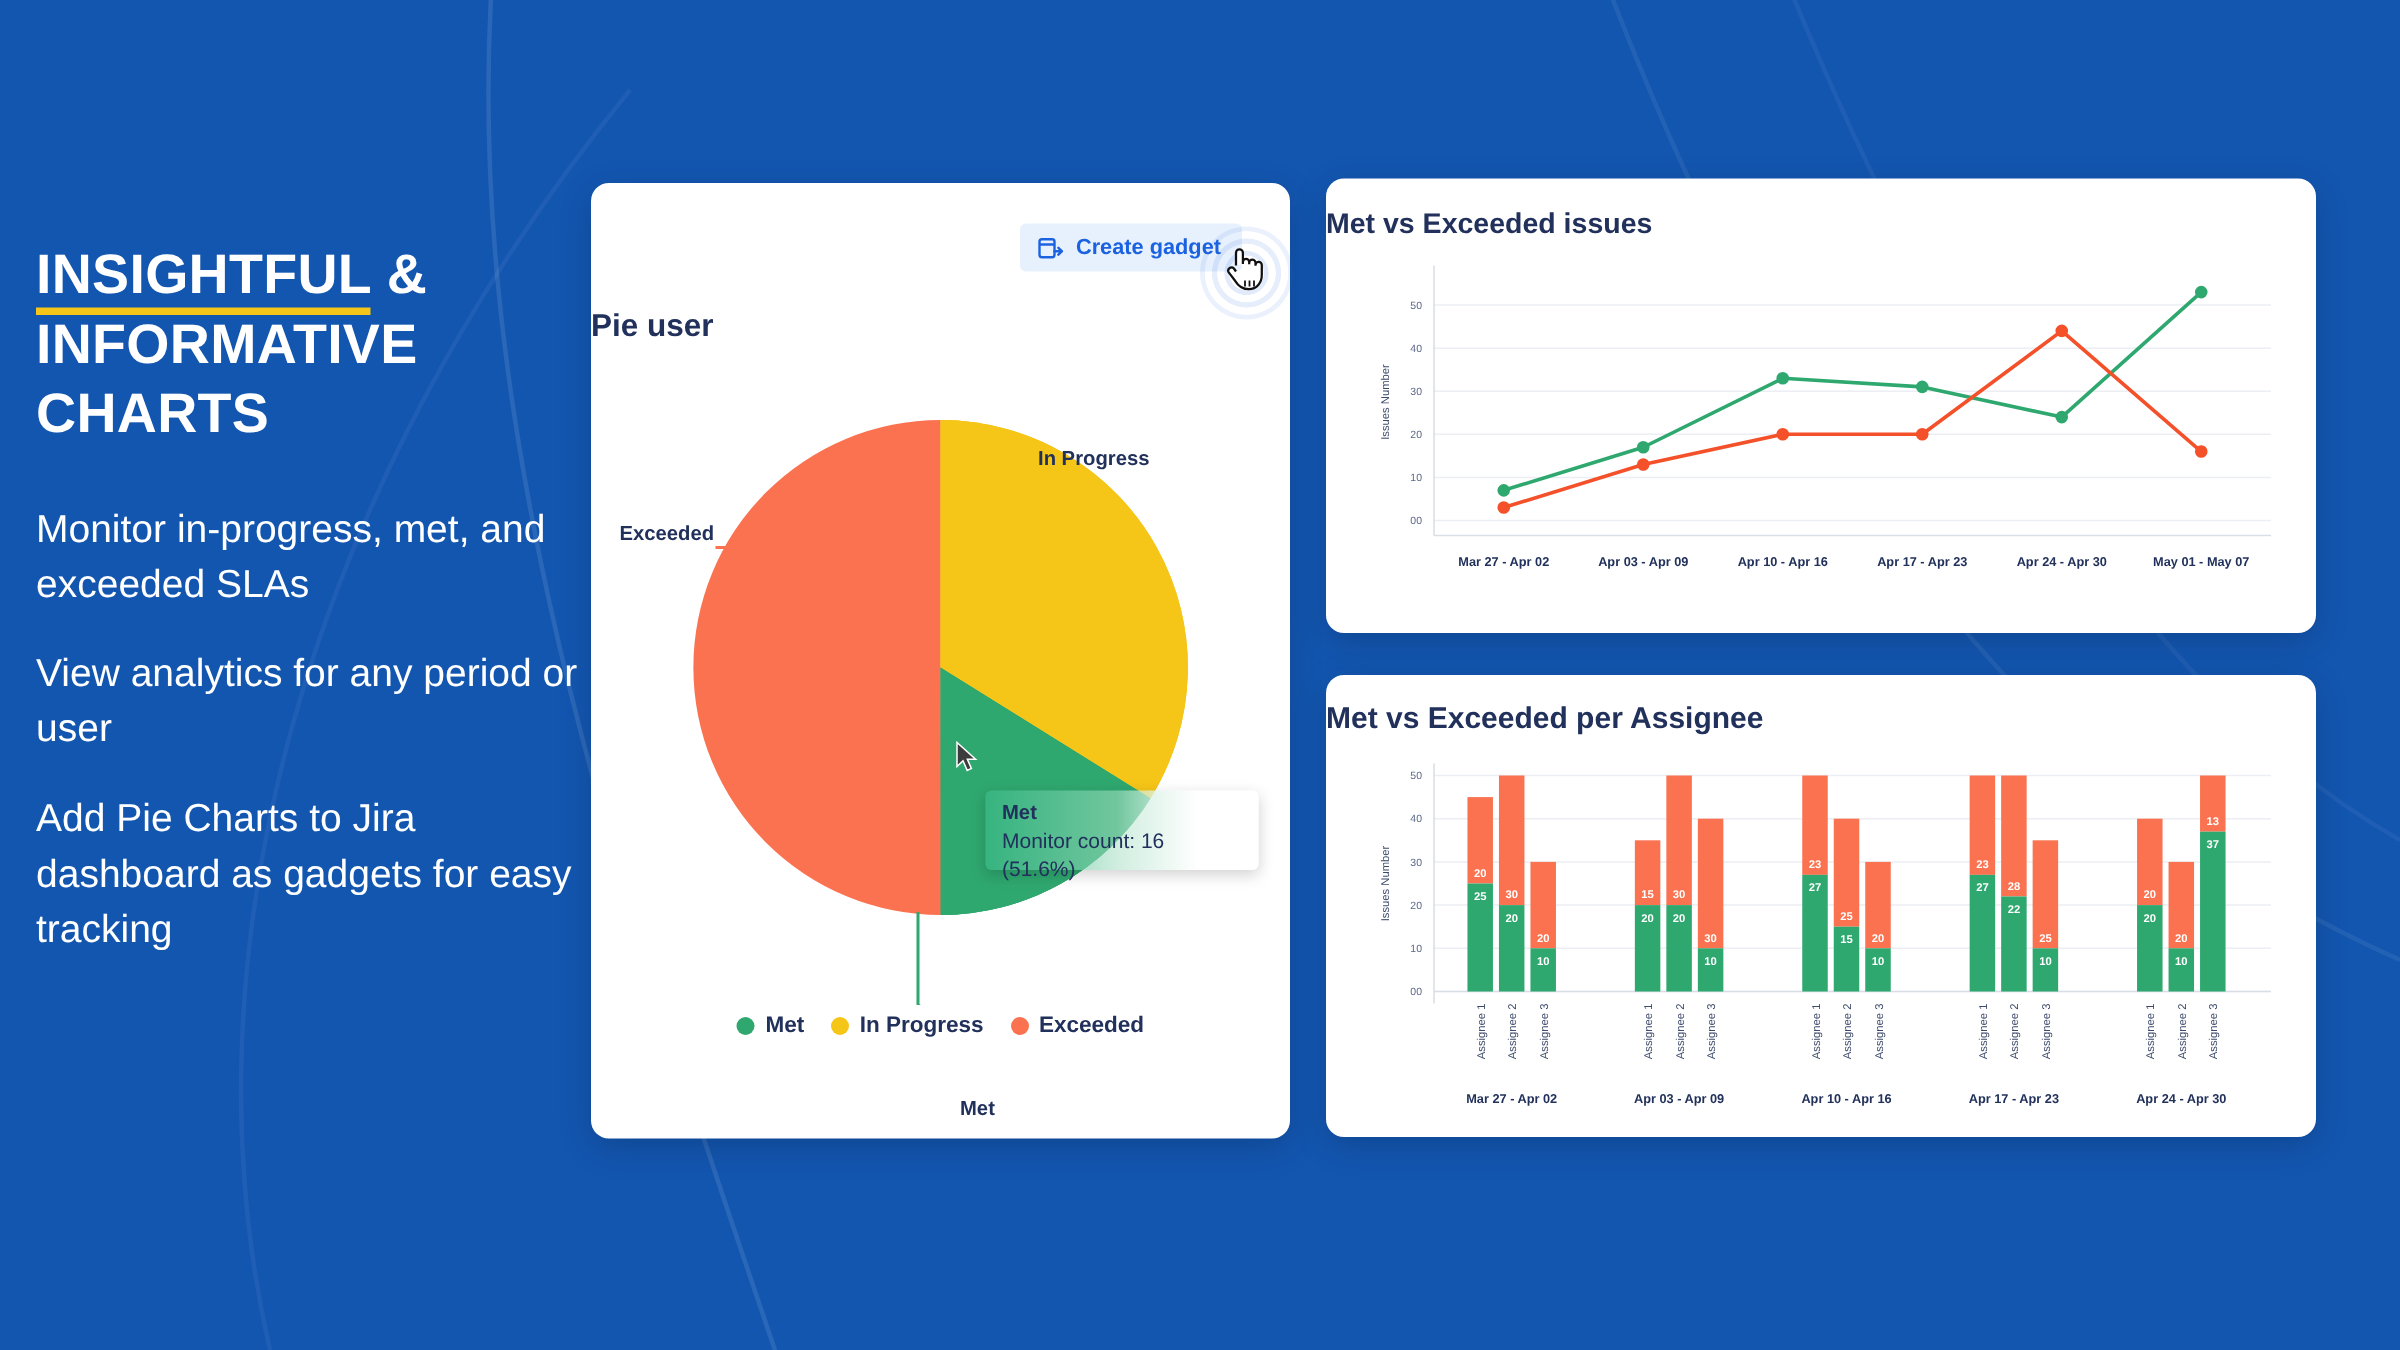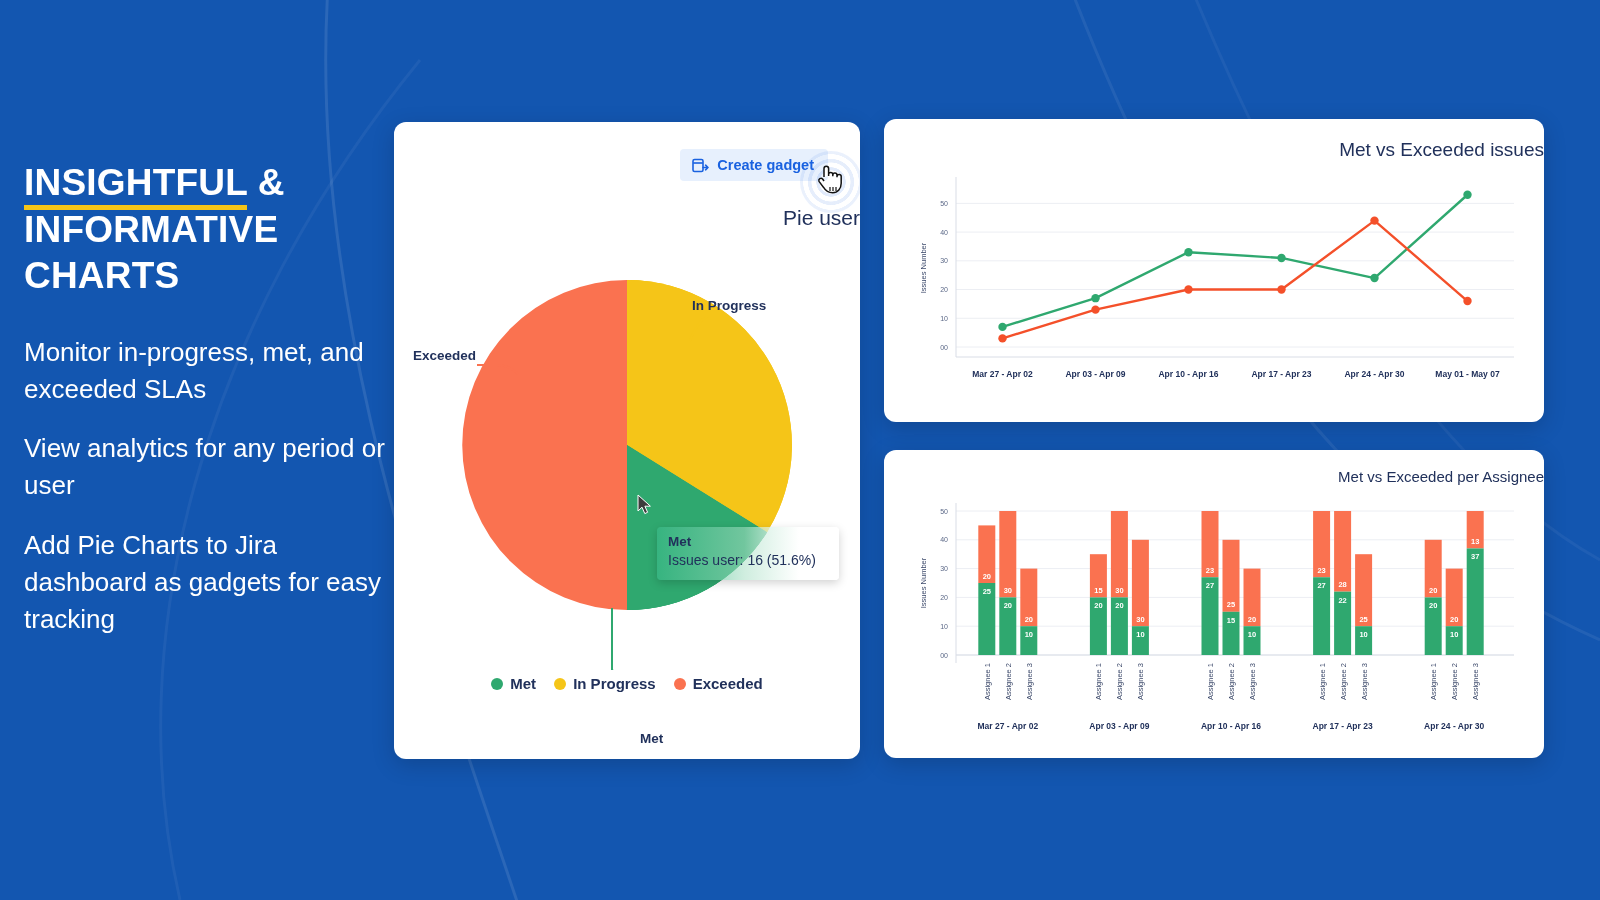--- a/index.html
+++ b/index.html
@@ -42,27 +42,27 @@
     position: absolute;
     background: #ffffff;
     border-radius: 12px;
     box-shadow: 0 6px 22px rgba(0,0,0,.17);
   }
   #pie-card  { left: 394px; top: 122px; width: 466px; height: 637px; }
   #line-card { left: 884px; top: 119px; width: 660px; height: 303px; }
   #bar-card  { left: 884px; top: 450px; width: 660px; height: 308px; }
 
   .chart-title {
-    text-align: right;
+    text-align: left;
     color: #21315b;
-    font-weight: 400;
+    font-weight: 700;
   }
   #pie-card .chart-title  { font-size: 21px; margin-top: 84px; }
   #line-card .chart-title { font-size: 19px; margin-top: 20px; }
-  #bar-card .chart-title  { font-size: 15px; margin-top: 18px; }
+  #bar-card .chart-title  { font-size: 20px; margin-top: 18px; }
 
   
   .create-gadget {
     position: absolute;
     right: 32px; top: 27px;
     display: flex; align-items: center; gap: 8px;
     background: #e7f0fd;
     color: #1a62e0;
     font-size: 14.5px;
     font-weight: 700;
@@ -195,21 +195,21 @@
     </span>
     <span class="legend-item">
       <i class="legend-dot" style="background:#fa7250"></i>
       <span>Exceeded</span>
     </span>
   </div>
 </div>
 
 <div class="tooltip">
   <div class="t-title">Met</div>
-  <div class="t-body"><span>Issues user: </span><b>16 (51.6%)</b></div>
+  <div class="t-body"><span>Monitor count: </span><b>16 (51.6%)</b></div>
 </div>
 
 <div class="ripple"></div>
 <svg class="cursor-hand" width="30" height="34" viewBox="0 0 30 34">
   <path d="M9 14V5.5a2.3 2.3 0 0 1 4.6 0V13m0-1.4a2.1 2.1 0 0 1 4.2 0v1.6m0-1a2.1 2.1 0 0 1 4.2 0v2m0-.6a2.1 2.1 0 0 1 4.2 0v6.6c0 5.4-3.4 9.6-8.6 9.6-4.6 0-7-2-9.2-5.6L4 18.4a2.2 2.2 0 0 1 3.6-2.4L9 18" fill="#ffffff" stroke="#111111" stroke-width="1.5" stroke-linejoin="round"></path>
   <line x1="15" y1="24" x2="15" y2="28" stroke="#111" stroke-width="1.2"></line>
   <line x1="18" y1="24" x2="18" y2="28" stroke="#111" stroke-width="1.2"></line>
   <line x1="21" y1="24" x2="21" y2="28" stroke="#111" stroke-width="1.2"></line>
 </svg>
 <svg class="cursor-arrow" width="16" height="22" viewBox="0 0 16 22">

